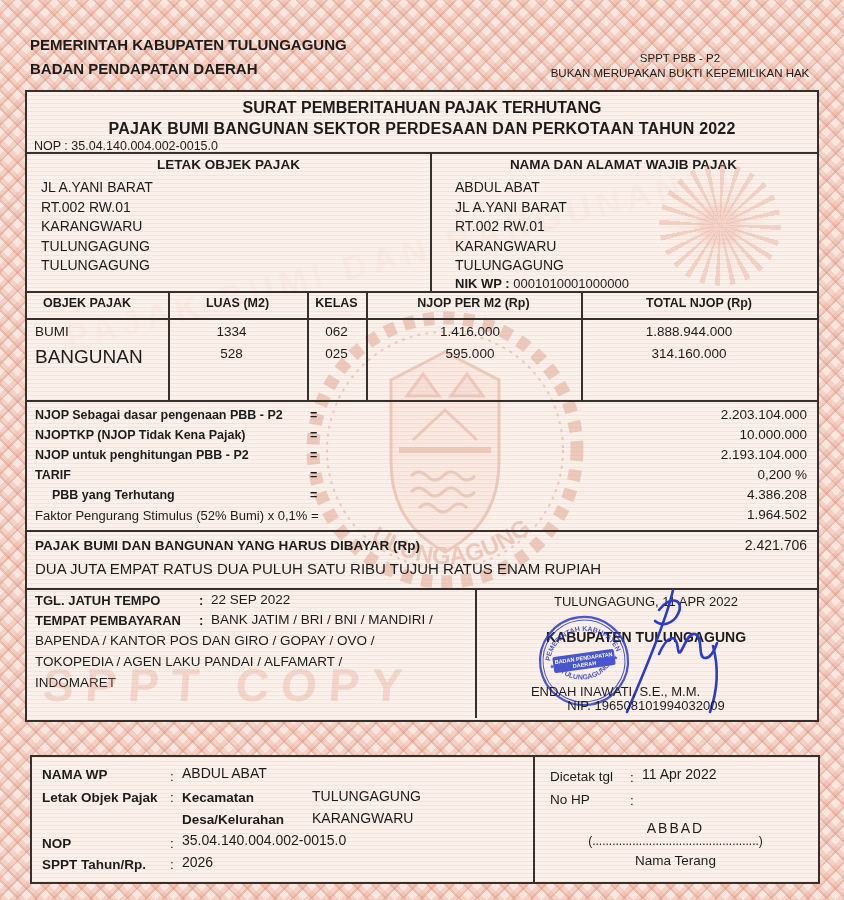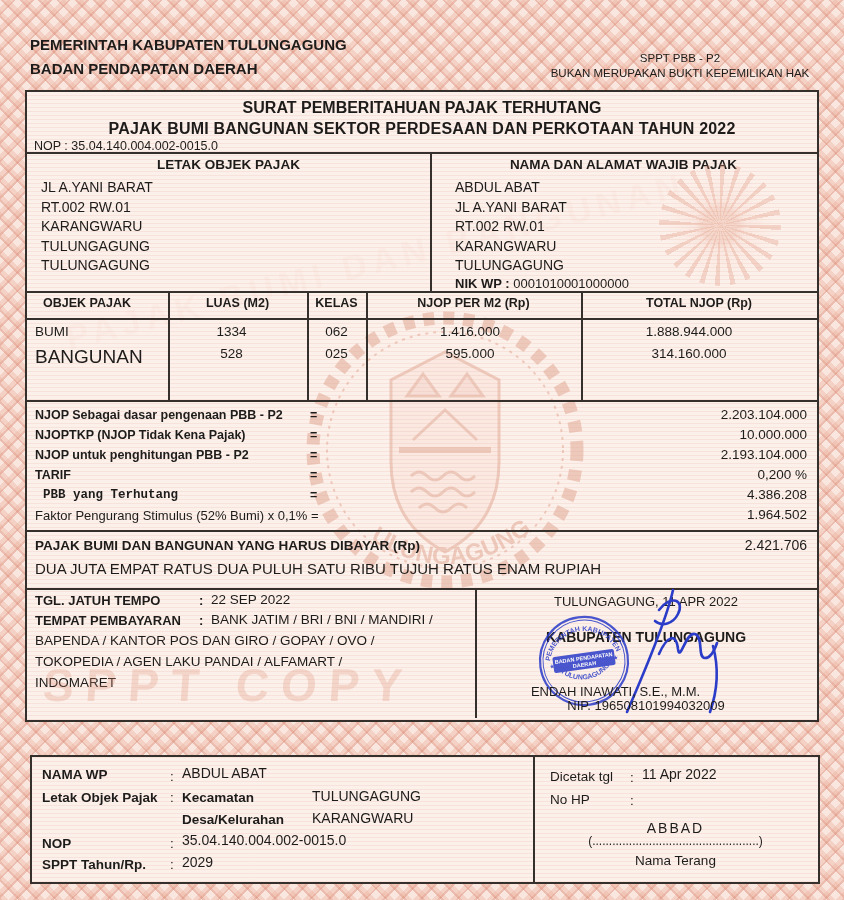--- a/index.html
+++ b/index.html
@@ -139,21 +139,21 @@
       <span class="abs b" style="left:8px;top:356px;font-size:12.5px;">NJOP untuk penghitungan PBB - P2</span>
       <span class="abs b" style="left:283px;top:356px;font-size:12.5px;">=</span>
       <span class="abs rt" style="right:10px;top:355px;font-size:13.5px;">2.193.104.000</span>
     </div>
     <div>
       <span class="abs b" style="left:8px;top:376px;font-size:12.5px;">TARIF</span>
       <span class="abs b" style="left:283px;top:376px;font-size:12.5px;">=</span>
       <span class="abs rt" style="right:10px;top:375px;font-size:13.5px;">0,200 %</span>
     </div>
     <div>
-      <span class="abs b" style="left:16px;top:396px;font-size:12.5px;font-family:Liberation Mono, monospace;">PBB yang Terhutang</span>
+      <span class="abs b" style="left:25px;top:396px;font-size:12.5px;">PBB yang Terhutang</span>
       <span class="abs b" style="left:283px;top:396px;font-size:12.5px;">=</span>
       <span class="abs rt" style="right:10px;top:395px;font-size:13.5px;">4.386.208</span>
     </div>
     <div>
       <span class="abs" style="left:8px;top:416px;font-size:13px;">Faktor Pengurang Stimulus (52% Bumi) x 0,1% =</span>
       <span class="abs rt" style="right:10px;top:415px;font-size:13.5px;">1.964.502</span>
     </div>
 
     <div class="hl" style="left:0;top:438px;width:100%;"></div>
     <div class="abs b" style="left:8px;top:446px;font-size:13.5px;">PAJAK BUMI DAN BANGUNAN YANG HARUS DIBAYAR (Rp)</div>
@@ -227,21 +227,21 @@
     <span class="abs" style="left:280px;top:31px;font-size:14px;">TULUNGAGUNG</span>
     <span class="abs b" style="left:150px;top:55px;font-size:13.5px;">Desa/Kelurahan</span>
     <span class="abs" style="left:280px;top:53px;font-size:14px;">KARANGWARU</span>
 
     <span class="abs b" style="left:10px;top:79px;font-size:13.5px;">NOP</span>
     <span class="abs" style="left:138px;top:79px;font-size:13.5px;">:</span>
     <span class="abs" style="left:150px;top:75px;font-size:14px;">35.04.140.004.002-0015.0</span>
 
     <span class="abs b" style="left:10px;top:100px;font-size:13.5px;">SPPT Tahun/Rp.</span>
     <span class="abs" style="left:138px;top:100px;font-size:13.5px;">:</span>
-    <span class="abs" style="left:150px;top:97px;font-size:14px;">2029</span>
+    <span class="abs" style="left:150px;top:97px;font-size:14px;">2026</span>
 
     <span class="abs" style="left:518px;top:12px;font-size:13.5px;">Dicetak  tgl</span>
     <span class="abs" style="left:598px;top:13px;font-size:13.5px;">:</span>
     <span class="abs" style="left:610px;top:9px;font-size:14px;">11 Apr 2022</span>
 
     <span class="abs" style="left:518px;top:35px;font-size:13.5px;">No HP</span>
     <span class="abs" style="left:598px;top:36px;font-size:13.5px;">:</span>
 
     <div class="abs ctr" style="left:501px;top:63px;width:285px;font-size:14px;letter-spacing:2px;">ABBAD</div>
     <div class="abs ctr" style="left:501px;top:77px;width:285px;font-size:12px;">(..................................................)</div>

